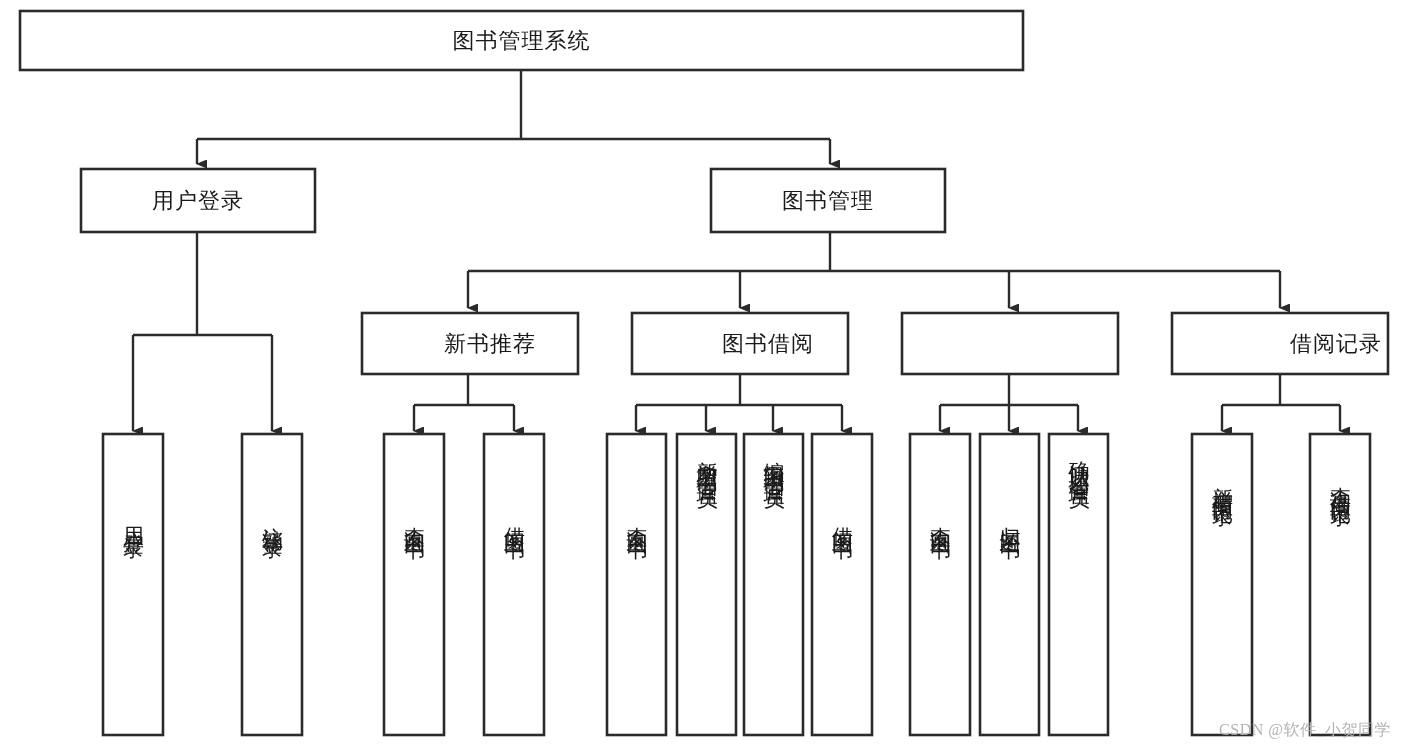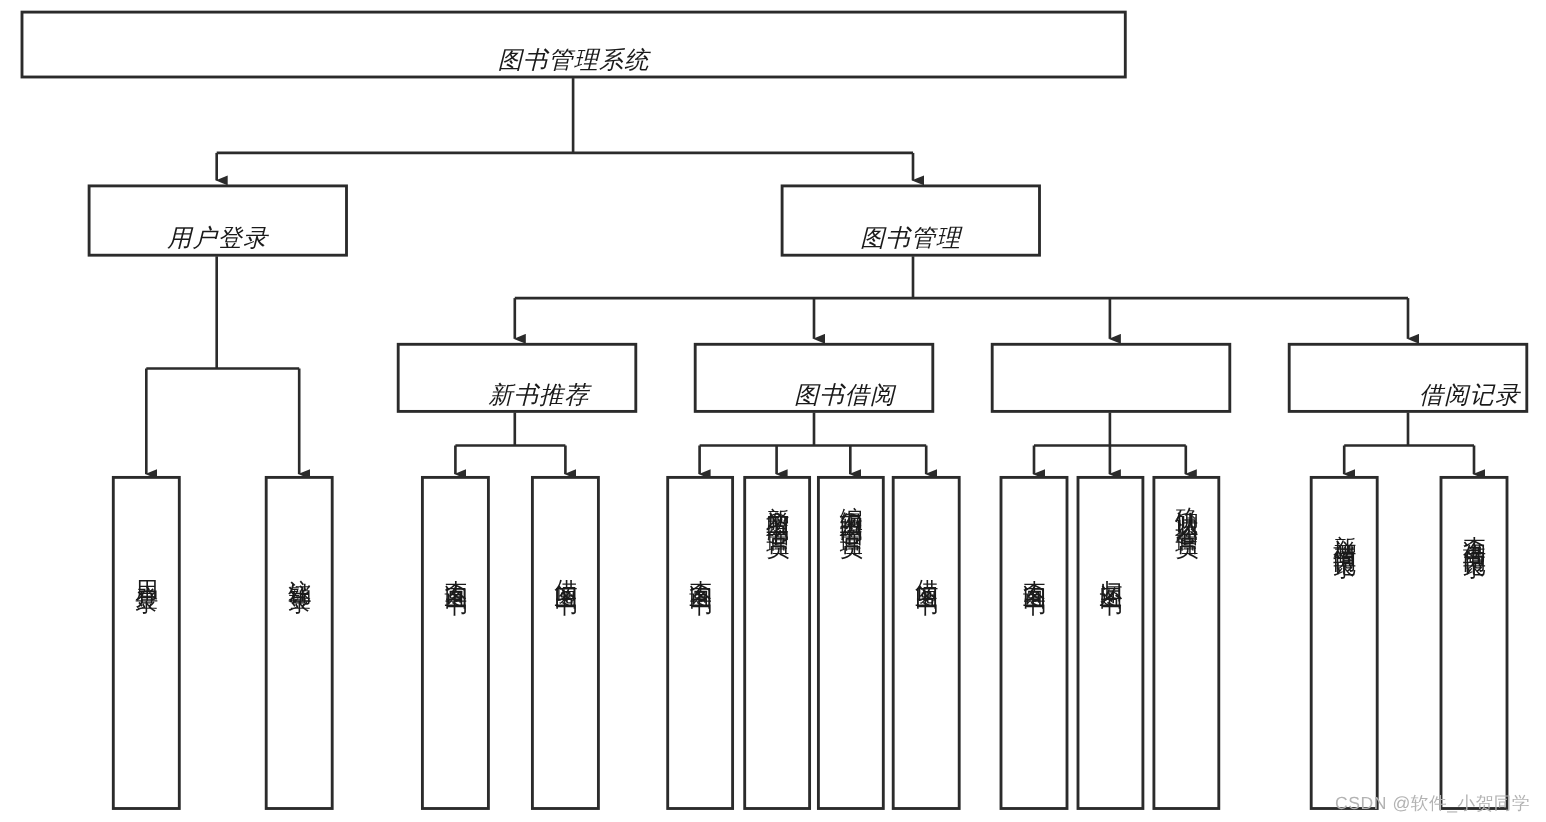--- a/index.html
+++ b/index.html
@@ -32,21 +32,21 @@
   .connector {
     stroke: #2b2b2b;
     stroke-width: 2.4;
     fill: none;
     stroke-linecap: butt;
   }
   .watermark {
     position: absolute;
     right: 14px;
     bottom: 6px;
-    font-family: Liberation Sans, sans-serif;
+    font-family: Liberation Serif, serif;
     font-size: 16px;
     color: #b3b3b3;
     white-space: nowrap;
     letter-spacing: 0.5px;
   }
   .vlabel-wrap {
     position: absolute;
     display: flex;
     align-items: flex-start;
     justify-content: center;
@@ -58,24 +58,23 @@
     font-family: "DejaVu Sans", "Liberation Sans", sans-serif;
     font-size: 21px;
     line-height: 1;
     color: #1a1a1a;
     letter-spacing: 4px;
     text-align: center;
   }
   .hlabel-wrap {
     position: absolute;
     display: flex;
-    align-items: flex-end;
+    align-items: center;
     justify-content: center;
     pointer-events: none;
-    font-style: italic;
   }
   .hlabel {
     font-family: "DejaVu Sans", "Liberation Sans", sans-serif;
     font-size: 22px;
     color: #1a1a1a;
     letter-spacing: 1px;
     white-space: nowrap;
   }
 </style>
 </head>

